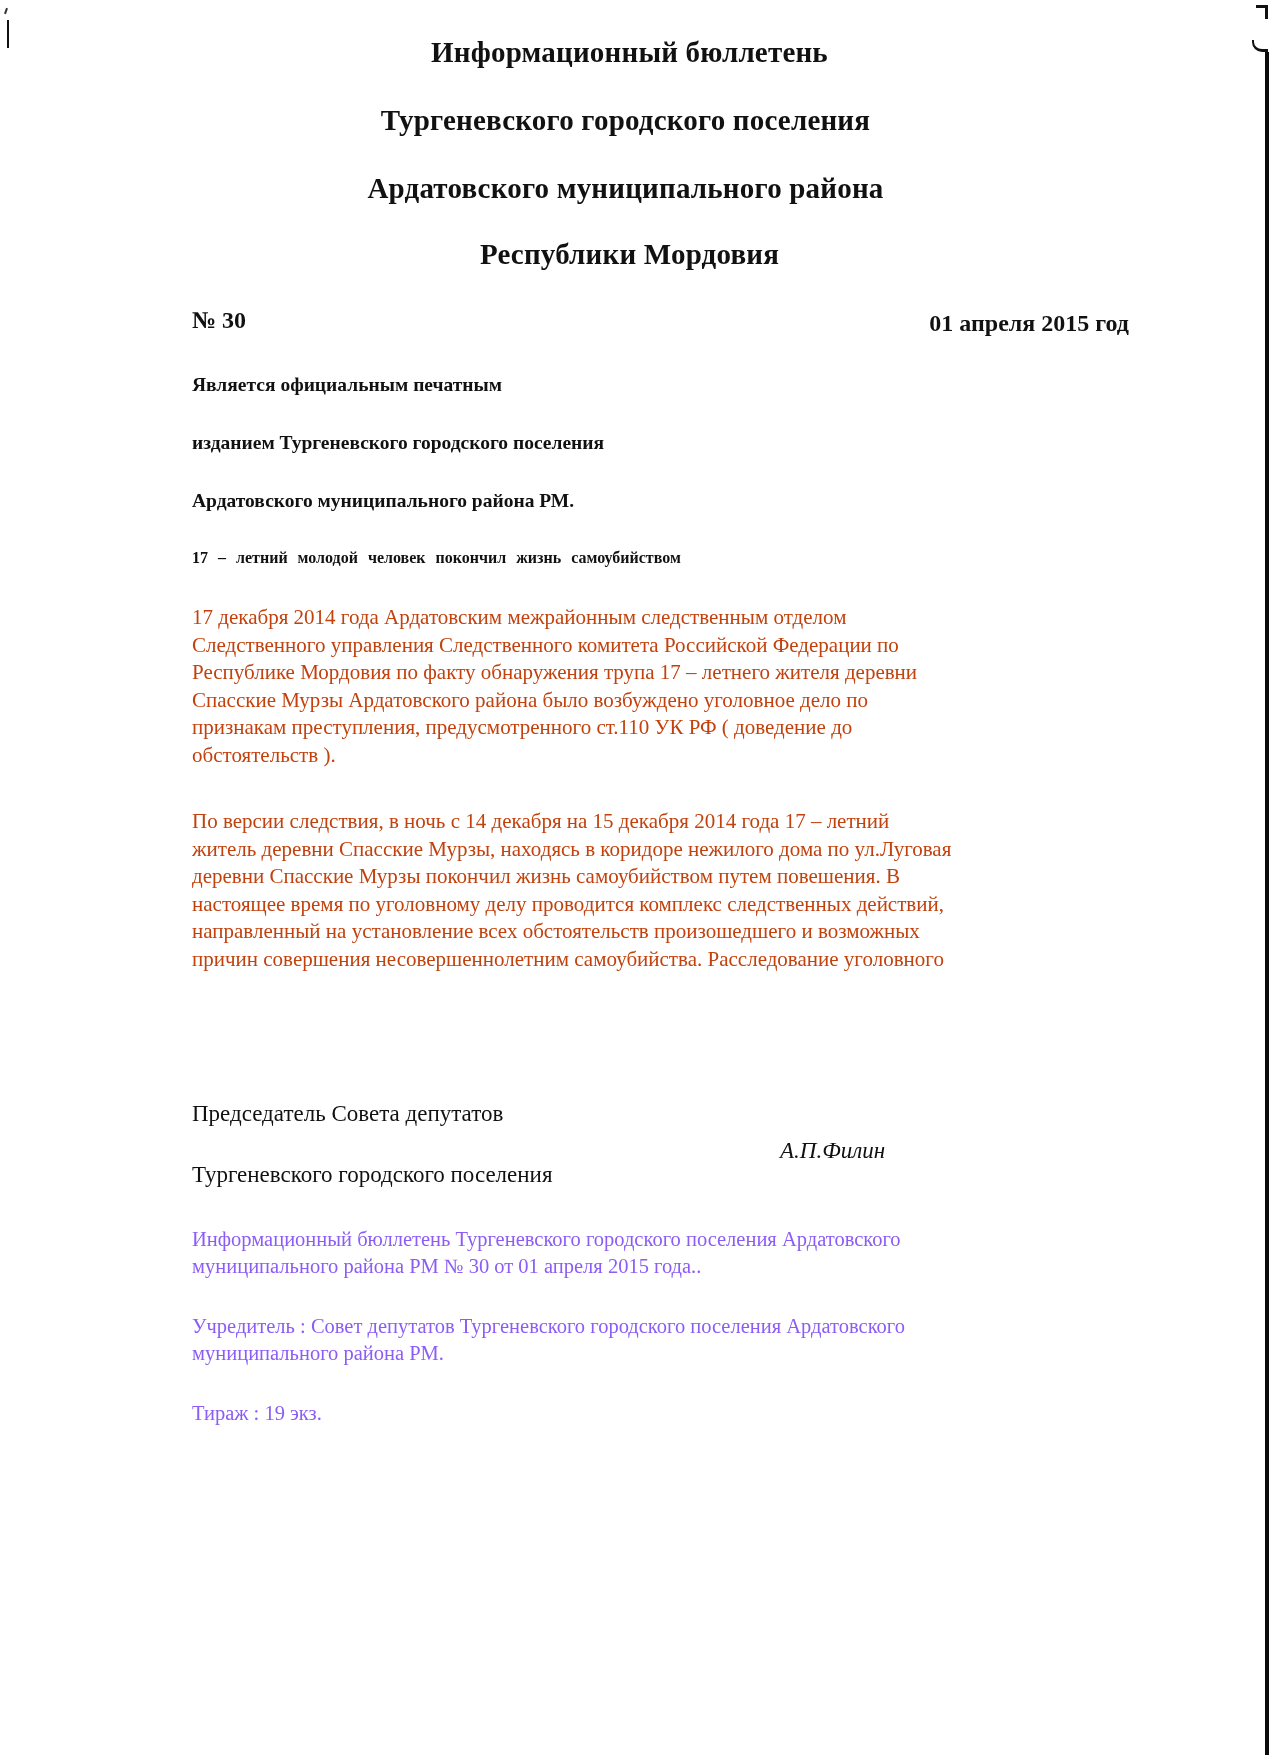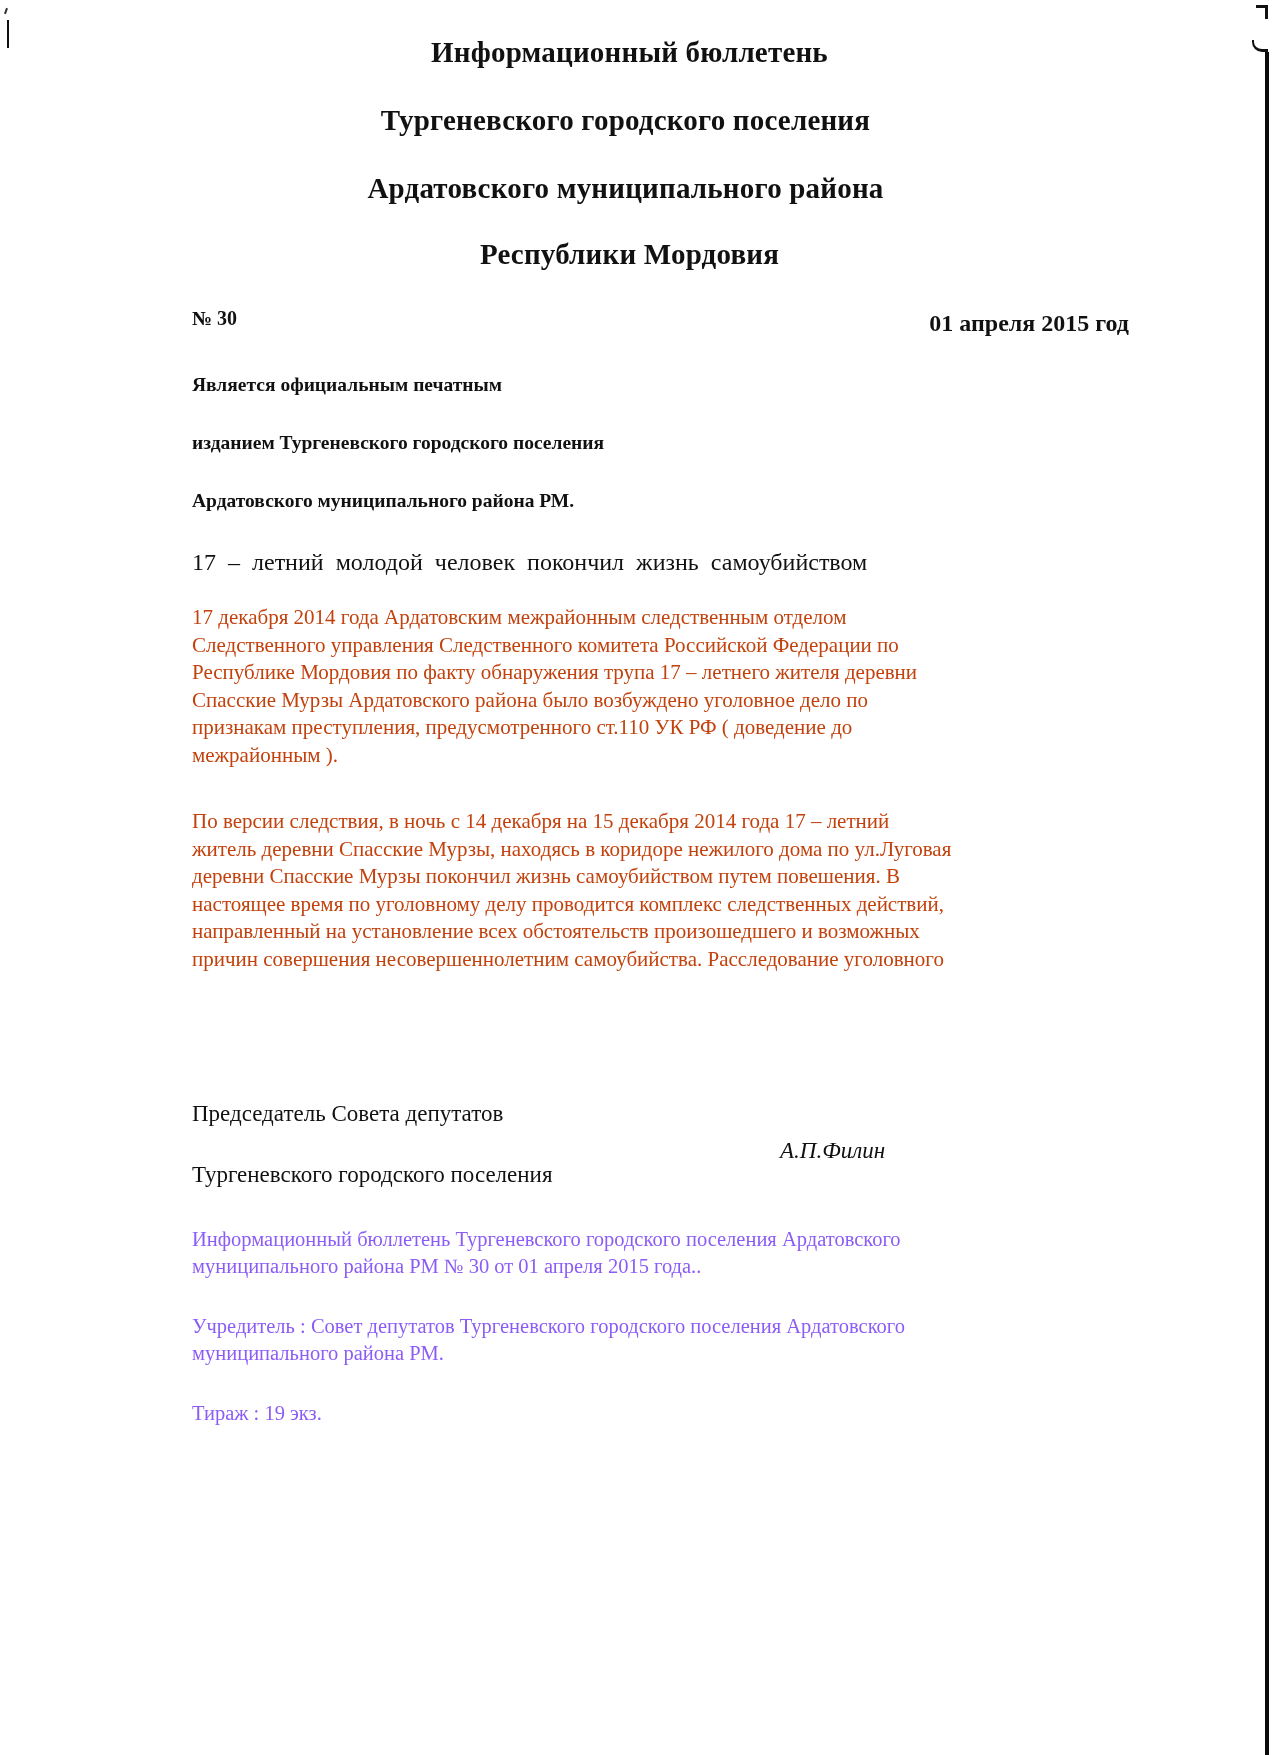--- a/index.html
+++ b/index.html
@@ -45,38 +45,38 @@
       font-size: 29px;
       letter-spacing: 0.2px;
     }
     .masthead-line.l1 { top: 36px; left: -8px; }
     .masthead-line.l2 { top: 104px; left: -12px; }
     .masthead-line.l3 { top: 172px; left: -12px; }
     .masthead-line.l4 { top: 238px; left: -8px; }
 
     .issue-number {
       position: absolute; left: 192px; top: 307px;
-      font-weight: bold; font-size: 20px;
+      font-weight: bold; font-size: 24px;
     }
     .issue-date {
       position: absolute; right: 146px; top: 310px;
       font-weight: bold; font-size: 24px;
     }
 
     .official-line {
       position: absolute; left: 192px;
       font-weight: bold; font-size: 19.5px;
     }
     .official-line.o1 { top: 374px; }
     .official-line.o2 { top: 432px; }
     .official-line.o3 { top: 490px; }
 
     .article-title {
       position: absolute; left: 192px; top: 549px;
-      font-weight: normal; font-size: 24px;
+      font-weight: bold; font-size: 16px;
       word-spacing: 6px;
     }
 
     .paragraph {
       position: absolute; left: 192px;
       font-size: 21px;
       line-height: 27.5px;
       color: #c2410c;
     }
     .paragraph .ln { display: block; white-space: nowrap; }
@@ -132,21 +132,21 @@
   <div class="official-line o3">Ардатовского муниципального района РМ.</div>
 
   <div class="article-title">17 – летний  молодой  человек  покончил  жизнь  самоубийством</div>
 
   <div class="paragraph p1">
     <span class="ln"> 17 декабря 2014 года Ардатовским межрайонным следственным отделом</span>
     <span class="ln">Следственного управления Следственного комитета Российской Федерации по</span>
     <span class="ln">Республике Мордовия по факту обнаружения трупа 17 – летнего жителя деревни</span>
     <span class="ln">Спасские Мурзы Ардатовского района было возбуждено уголовное дело по</span>
     <span class="ln">признакам преступления, предусмотренного ст.110 УК РФ ( доведение до</span>
-    <span class="ln">межрайонным ).</span>
+    <span class="ln">обстоятельств ).</span>
   </div>
 
   <div class="paragraph p2">
     <span class="ln">По версии следствия, в ночь с 14 декабря на 15 декабря 2014 года 17 – летний</span>
     <span class="ln">житель деревни Спасские Мурзы, находясь в коридоре нежилого дома по ул.Луговая</span>
     <span class="ln">деревни Спасские Мурзы покончил жизнь самоубийством путем повешения. В</span>
     <span class="ln">настоящее время по уголовному делу проводится комплекс следственных действий,</span>
     <span class="ln">направленный на установление всех обстоятельств произошедшего и возможных</span>
     <span class="ln">причин совершения несовершеннолетним самоубийства. Расследование уголовного</span>
   </div>

